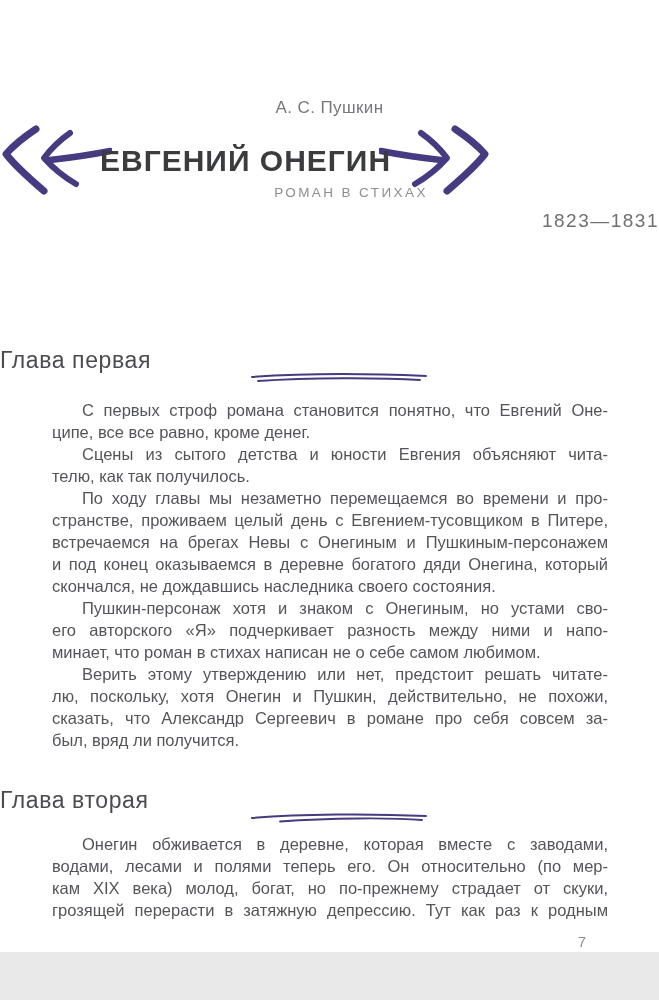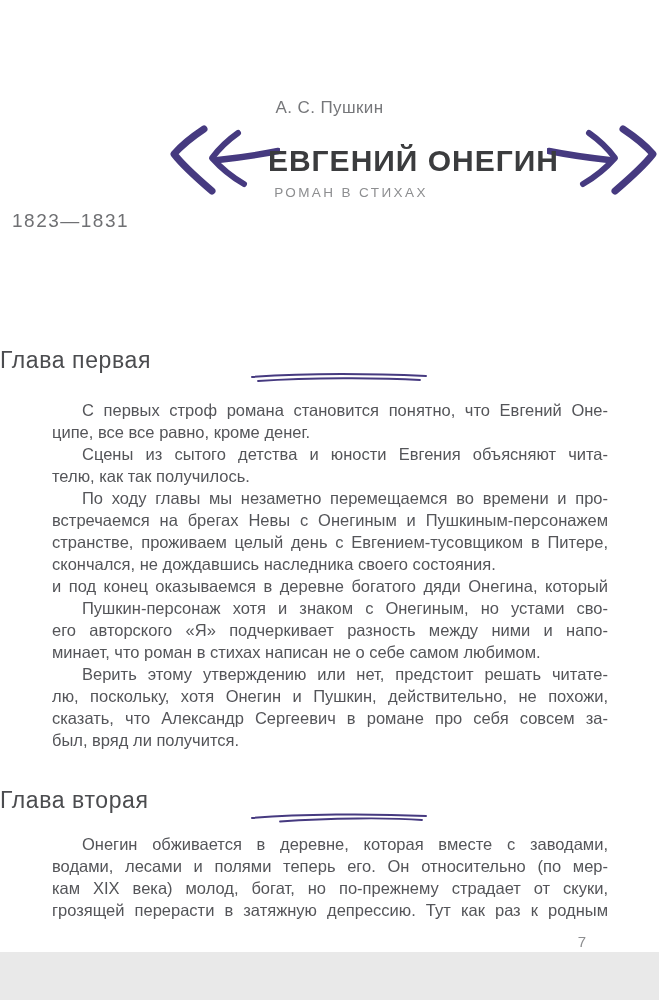--- a/index.html
+++ b/index.html
@@ -22,43 +22,43 @@
     background:var(--background);
     overflow:hidden;
   }
   .author{
     position:absolute;top:98px;left:0;right:0;
     text-align:center;
     font-size:17px;letter-spacing:.4px;
     color:var(--author-color);
   }
   .title-row{
-    position:absolute;top:124px;left:0;right:0;height:74px;
-    display:flex;align-items:center;justify-content:flex-end;
+    position:absolute;top:124px;left:0;right:16px;height:74px;
+    display:flex;align-items:center;justify-content:flex-start;
   }
   .book-title{
     font-size:30px;font-weight:600;letter-spacing:1px;
     color:var(--title-color);
     white-space:nowrap;
     margin:0 -14px;
     position:relative;z-index:2;
     padding:0 2px;
   }
   .ornament{color:var(--accent);flex:0 0 auto;position:relative;z-index:1;}
   .ornament.left{transform:scaleX(-1);}
   .subtitle{
     position:absolute;top:185px;left:0;right:0;
     text-align:center;
     font-size:13.5px;letter-spacing:2.4px;
     color:var(--muted-color);
     padding-left:43px;
   }
   .years{
-    position:absolute;top:210px;left:12px;right:0;
-    text-align:left;
+    position:absolute;top:210px;left:4px;right:0;
+    text-align:right;
     font-size:19px;letter-spacing:1.5px;
     color:var(--years-color);
   }
   .section{position:absolute;left:0;right:0;}
   .section.first{top:346px;}
   .section.second{top:786px;}
   .chapter-heading{
     font-size:23px;font-weight:400;letter-spacing:.6px;
     line-height:28px;
     color:var(--heading-color);
@@ -128,24 +128,24 @@
         <div class="para">
           <div class="line first">С первых строф романа становится понятно, что Евгений Оне-</div>
           <div class="line lastline">ципе, все все равно, кроме денег.</div>
         </div>
         <div class="para">
           <div class="line first">Сцены из сытого детства и юности Евгения объясняют чита-</div>
           <div class="line lastline">телю, как так получилось.</div>
         </div>
         <div class="para">
           <div class="line first">По ходу главы мы незаметно перемещаемся во времени и про-</div>
+          <div class="line">странстве, проживаем целый день с Евгением-тусовщиком в Питере,</div>
           <div class="line">встречаемся на брегах Невы с Онегиным и Пушкиным-персонажем</div>
-          <div class="line">странстве, проживаем целый день с Евгением-тусовщиком в Питере,</div>
+          <div class="line">и под конец оказываемся в деревне богатого дяди Онегина, который</div>
           <div class="line lastline">скончался, не дождавшись наследника своего состояния.</div>
-          <div class="line">и под конец оказываемся в деревне богатого дяди Онегина, который</div>
         </div>
         <div class="para">
           <div class="line first">Пушкин-персонаж хотя и знаком с Онегиным, но устами сво-</div>
           <div class="line">его авторского «Я» подчеркивает разность между ними и напо-</div>
           <div class="line lastline">минает, что роман в стихах написан не о себе самом любимом.</div>
         </div>
         <div class="para">
           <div class="line first">Верить этому утверждению или нет, предстоит решать читате-</div>
           <div class="line">лю, поскольку, хотя Онегин и Пушкин, действительно, не похожи,</div>
           <div class="line">сказать, что Александр Сергеевич в романе про себя совсем за-</div>

